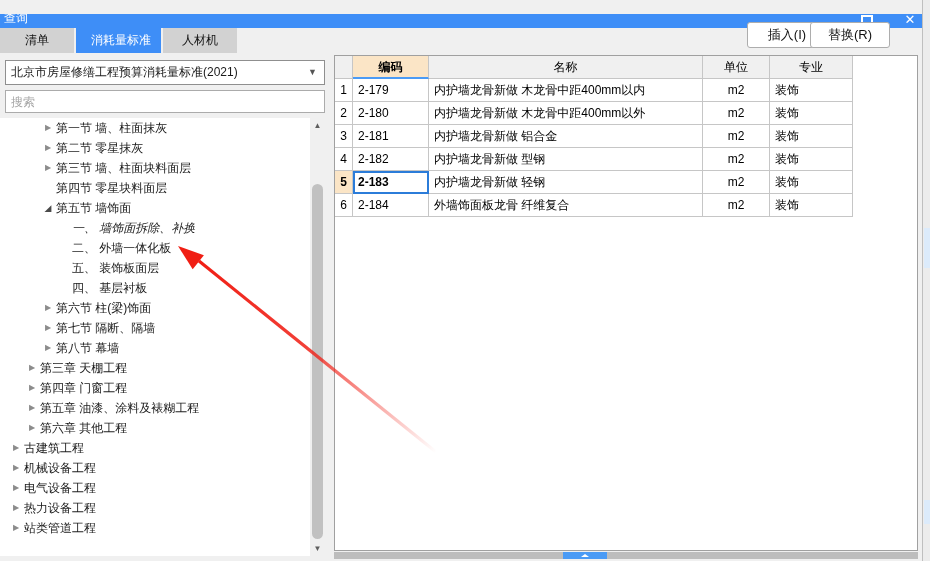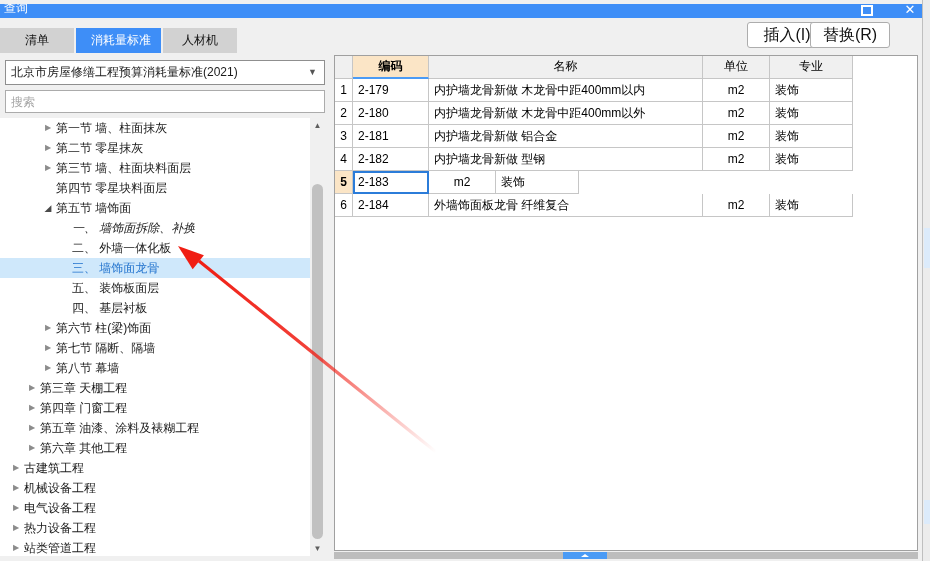--- a/index.html
+++ b/index.html
@@ -1,21 +1,21 @@
 <!DOCTYPE html>
 <html><head>
 <meta charset="utf-8">
 <style>
   html,body{margin:0;padding:0;}
   body{width:930px;height:561px;overflow:hidden;font-family:"Liberation Sans",sans-serif;
        -webkit-font-smoothing:antialiased;}
   .dialog{position:relative;width:930px;height:561px;background:#F0F0F0;}
 
   
-  .titlebar{position:absolute;left:0;top:4px;width:922px;height:14px;background:#3E8EF7;
+  .titlebar{position:absolute;left:0;top:14px;width:922px;height:14px;background:#3E8EF7;
             overflow:hidden;color:#fff;}
   .titlebar .title{position:absolute;left:4px;top:-4px;font-size:12px;line-height:16px;}
   .winbtn{position:absolute;top:-5px;width:18px;height:18px;color:#fff;font-size:11px;
           text-align:center;line-height:18px;cursor:pointer;}
   .btn-max{left:858px;}
   .btn-max .sq{display:inline-block;width:8px;height:7px;border:2px solid #fff;margin-top:6px;}
   .btn-close{left:901px;font-size:13px;line-height:22px;}
 
   
   .tabs{position:absolute;left:0;top:28px;display:flex;gap:2px;}
@@ -42,41 +42,41 @@
   .tree-item.selected{background:#CFE8FB;color:#2474CE;}
   .tree-scroll{position:absolute;left:310px;top:118px;width:15px;height:438px;background:#F0F0F0;}
   .tree-scroll .sarrow{position:absolute;left:0;width:15px;height:15px;color:#5E5E5E;font-size:8px;
                        text-align:center;line-height:15px;cursor:pointer;}
   .tree-scroll .sarrow.down{bottom:0;}
   .tree-scroll .thumb{position:absolute;left:2px;top:66px;width:11px;height:355px;background:#C1C1C1;
                       border-radius:6px;cursor:pointer;}
 
   
   .act-btn{position:absolute;top:22px;width:80px;height:26px;background:#fff;border:1px solid #ADADAD;
-           border-radius:3px;font-size:16px;color:#111;text-align:center;line-height:24px;
+           border-radius:3px;font-size:13px;color:#111;text-align:center;line-height:24px;
            box-sizing:border-box;cursor:pointer;}
   .btn-insert{left:747px;}
   .btn-replace{left:810px;}
 
   
   .table-panel{position:absolute;left:334px;top:55px;width:584px;height:496px;background:#fff;
                border:1px solid #A0A0A0;box-sizing:border-box;overflow:hidden;}
   .grid{position:absolute;left:0;top:0;width:559px;}
   .grow{display:flex;height:23px;box-sizing:border-box;}
   .gcell{box-sizing:border-box;border-right:1px solid #C6C6C6;border-bottom:1px solid #C6C6C6;
          font-size:12px;line-height:22px;height:23px;overflow:hidden;white-space:nowrap;}
   .c-num{width:18px;text-align:center;}
   .c-code{width:76px;padding-left:5px;}
   .c-name{width:274px;padding-left:5px;}
   .c-unit{width:67px;text-align:center;}
   .c-major{width:83px;padding-left:5px;}
-  .ghead .gcell{background:#F0F0F0;text-align:center;padding-left:0;font-family:Liberation Mono, monospace;}
+  .ghead .gcell{background:#F0F0F0;text-align:center;padding-left:0;}
   .ghead .c-code{background:#FBE5C6;font-weight:bold;border-bottom:2px solid #4B9BF5;}
   .num-sel{background:#FBE5C6;font-weight:bold;}
-  .cell-focus{outline:2px solid #2B7CD9;outline-offset:-2px;}
+  .cell-focus{outline:2px solid #2B7CD9;outline-offset:-2px;font-weight:bold;}
 
   
   .splitter{position:absolute;left:334px;top:552px;width:584px;height:7px;background:#BDBDBD;}
   .splitter .expander{position:absolute;left:229px;top:0;width:44px;height:7px;background:#4B9BF5;
                       cursor:pointer;text-align:center;}
   .splitter .expander .up{display:block;margin:2px auto 0;width:0;height:0;
                           border-left:4px solid transparent;border-right:4px solid transparent;
                           border-bottom:3px solid #fff;}
 
   
@@ -132,24 +132,20 @@
         <span class="arrow exp">◢</span>
         <span>第五节 墙饰面</span>
       </div>
       <div class="tree-item" style="padding-left: 56px; font-style: italic;">
         <span class="arrow"></span>
         <span>一、 墙饰面拆除、补换</span>
       </div>
       <div class="tree-item" style="padding-left: 56px;">
         <span class="arrow"></span>
         <span>二、 外墙一体化板</span>
-      </div>
-      <div class="tree-item selected" style="padding-left: 56px;">
-        <span class="arrow"></span>
-        <span>三、 墙饰面龙骨</span>
       </div>
       <div class="tree-item" style="padding-left: 56px;">
         <span class="arrow"></span>
         <span>五、 装饰板面层</span>
       </div>
       <div class="tree-item" style="padding-left: 56px;">
         <span class="arrow"></span>
         <span>四、 基层衬板</span>
       </div>
       <div class="tree-item" style="padding-left: 40px;">
@@ -243,20 +239,21 @@
         <div class="grow">
           <div class="gcell c-num">4</div>
           <div class="gcell c-code">2-182</div>
           <div class="gcell c-name">内护墙龙骨新做 型钢</div>
           <div class="gcell c-unit">m2</div>
           <div class="gcell c-major">装饰</div>
         </div>
         <div class="grow">
           <div class="gcell c-num num-sel">5</div>
           <div class="gcell c-code cell-focus">2-183</div>
+          <div class="gcell c-name">内护墙龙骨新做 轻钢</div>
           <div class="gcell c-unit">m2</div>
           <div class="gcell c-major">装饰</div>
         </div>
         <div class="grow">
           <div class="gcell c-num">6</div>
           <div class="gcell c-code">2-184</div>
           <div class="gcell c-name">外墙饰面板龙骨 纤维复合</div>
           <div class="gcell c-unit">m2</div>
           <div class="gcell c-major">装饰</div>
         </div>

